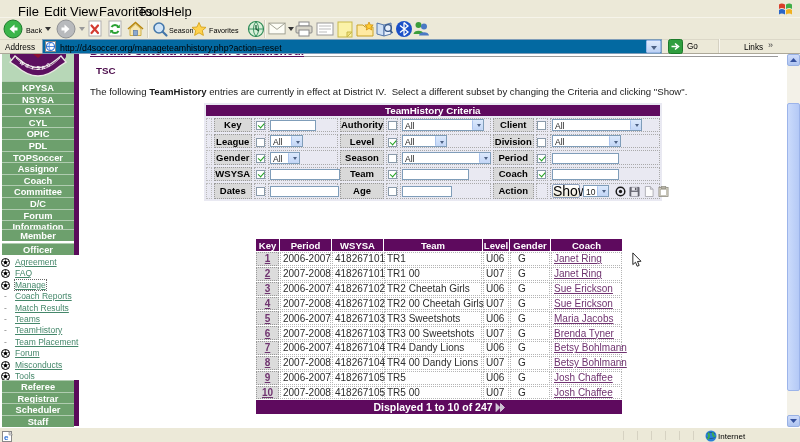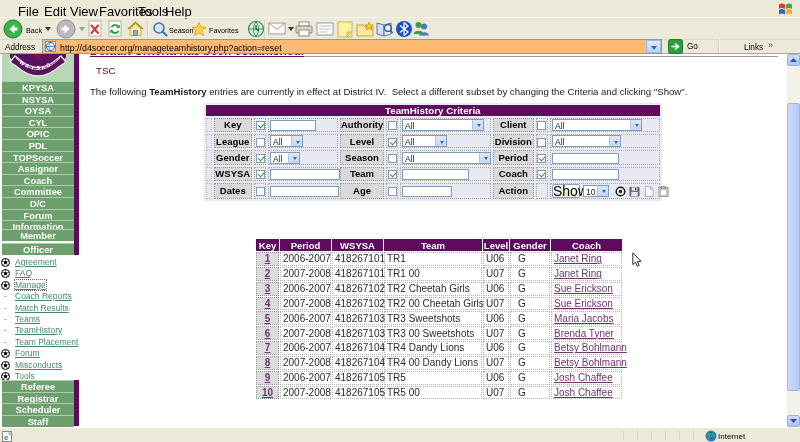--- a/index.html
+++ b/index.html
@@ -8,21 +8,21 @@
 .abs { position:absolute; }
 
 
 #chrome { position:absolute; left:0; top:0; width:800px; height:54px; background:#ECE9D8; border-bottom:1px solid #aca899; }
 #menubar { position:absolute; left:0; top:0; width:800px; height:17px; font-size:13px; color:#000; }
 #menubar span { position:absolute; top:4px; }
 #toolbar { position:absolute; left:0; top:17px; width:800px; height:23px; border-top:1px solid #f6f4ea; border-bottom:1px solid #dcd8c8; }
 #addrbar { position:absolute; left:0; top:40px; width:800px; height:14px; font-size:8.2px; }
 .tsep { position:absolute; top:2px; width:2px; height:18px; border-left:1px solid #d5d1c2; border-right:1px solid #f8f6ee; }
 #addrtext { position:absolute; left:5px; top:3px; color:#000; }
-#urlbox { position:absolute; left:42px; top:-1px; width:620px; height:15px; background:#fdba74; border:1px solid #7f9db9; font-size:11px; }
+#urlbox { position:absolute; left:42px; top:-1px; width:620px; height:15px; background:#0369a1; border:1px solid #7f9db9; font-size:11px; }
 #urlbox .ddbtn { position:absolute; right:0; top:0; width:15px; height:13px; }
 #gobtn { position:absolute; left:668px; top:-1px; width:42px; height:15px; font-size:8.2px; color:#000; }
 #linkslbl { position:absolute; left:744px; top:3px; color:#000; }
 
 
 .xpdd { background:linear-gradient(#e0eafc,#bdd2f5); border:1px solid #9ab8e8; border-radius:1px; }
 .chev { width:0; height:0; border-left:3px solid transparent; border-right:3px solid transparent; border-top:4px solid #4d6185; position:absolute; }
 
 
 #statusbar { position:absolute; left:0; top:427px; width:800px; height:15px; background:#ECE9D8; border-top:1px solid #fff; }
@@ -302,21 +302,21 @@
   <div id="sbstripe2" style="position:absolute;left:74px;top:326px;width:5px;height:46px;background:#5a0b5a"></div>
   <div class="sbbtn" style="top:326px">Referee</div>
   <div class="sbbtn" style="top:337.5px">Registrar</div>
   <div class="sbbtn" style="top:349px">Scheduler</div>
   <div class="sbbtn" style="top:360.5px">Staff</div>
 </div>
 
 <div id="content">
   <div class="abs" style="left:10px;top:2px;width:688px;border-top:1px solid #999;"></div>
   <div class="abs" style="left:10px;top:-10px;height:13px;overflow:hidden;font-size:12px;font-weight:bold;color:#5a0b5a;text-decoration:underline;white-space:nowrap">Default Criteria has been established.</div>
-  <div class="abs" style="left:16px;top:11px;font-size:9.8px;font-weight:normal;color:#4a0a4a">TSC</div>
+  <div class="abs" style="left:16px;top:11px;font-size:9.8px;font-weight:bold;color:#4a0a4a">TSC</div>
   <div class="abs" style="left:10px;top:32px;font-size:9.6px;color:#1a1a1a;white-space:nowrap">The following <b>TeamHistory</b> entries are currently in effect at District IV.&nbsp; Select a different subset by changing the Criteria and clicking "Show".</div>
 
   <table id="crit" style="position:absolute;left:123.5px;top:48.5px;width:458px">
     <colgroup>
         <col style="width:6px">
         <col style="width:38.5px">
         <col style="width:12px">
         <col style="width:70px">
         <col style="width:44px">
         <col style="width:12px">
@@ -516,20 +516,26 @@
         </tr>
     <tr>
           <td class="key"><a>10</a></td>
           <td>2007-2008</td>
           <td>418267105</td>
           <td>TR5 00</td>
           <td>U07</td>
           <td>G</td>
           <td><a>Josh Chaffee</a></td>
         </tr>
+    <tr>
+          <td colspan="7" class="dfoot">Displayed 1 to 10 of 247 <svg width="11" height="9" viewBox="0 0 11 9" style="vertical-align:-1px">
+              <path d="M1 0.5 L5 4.5 L1 8.5 Z" fill="#c9c2cf" stroke="#e8e4ec" stroke-width="0.7"></path>
+              <path d="M5.5 0.5 L9.5 4.5 L5.5 8.5 Z" fill="#c9c2cf" stroke="#e8e4ec" stroke-width="0.7"></path>
+            </svg></td>
+        </tr>
   </tbody>
     </table>
 </div>
 
 <svg class="abs" style="left:632px;top:252px" width="10" height="16" viewBox="0 0 12 19">
   <path d="M1 1 L1 15 L4.2 12.2 L6.2 17 L8.6 16 L6.6 11.3 L10.8 11 Z" fill="#fff" stroke="#000" stroke-width="1"></path>
 </svg>
 
 <div id="vscroll">
   <div class="sbtn" style="top:0px"><svg width="11" height="10" viewBox="0 0 11 10">

